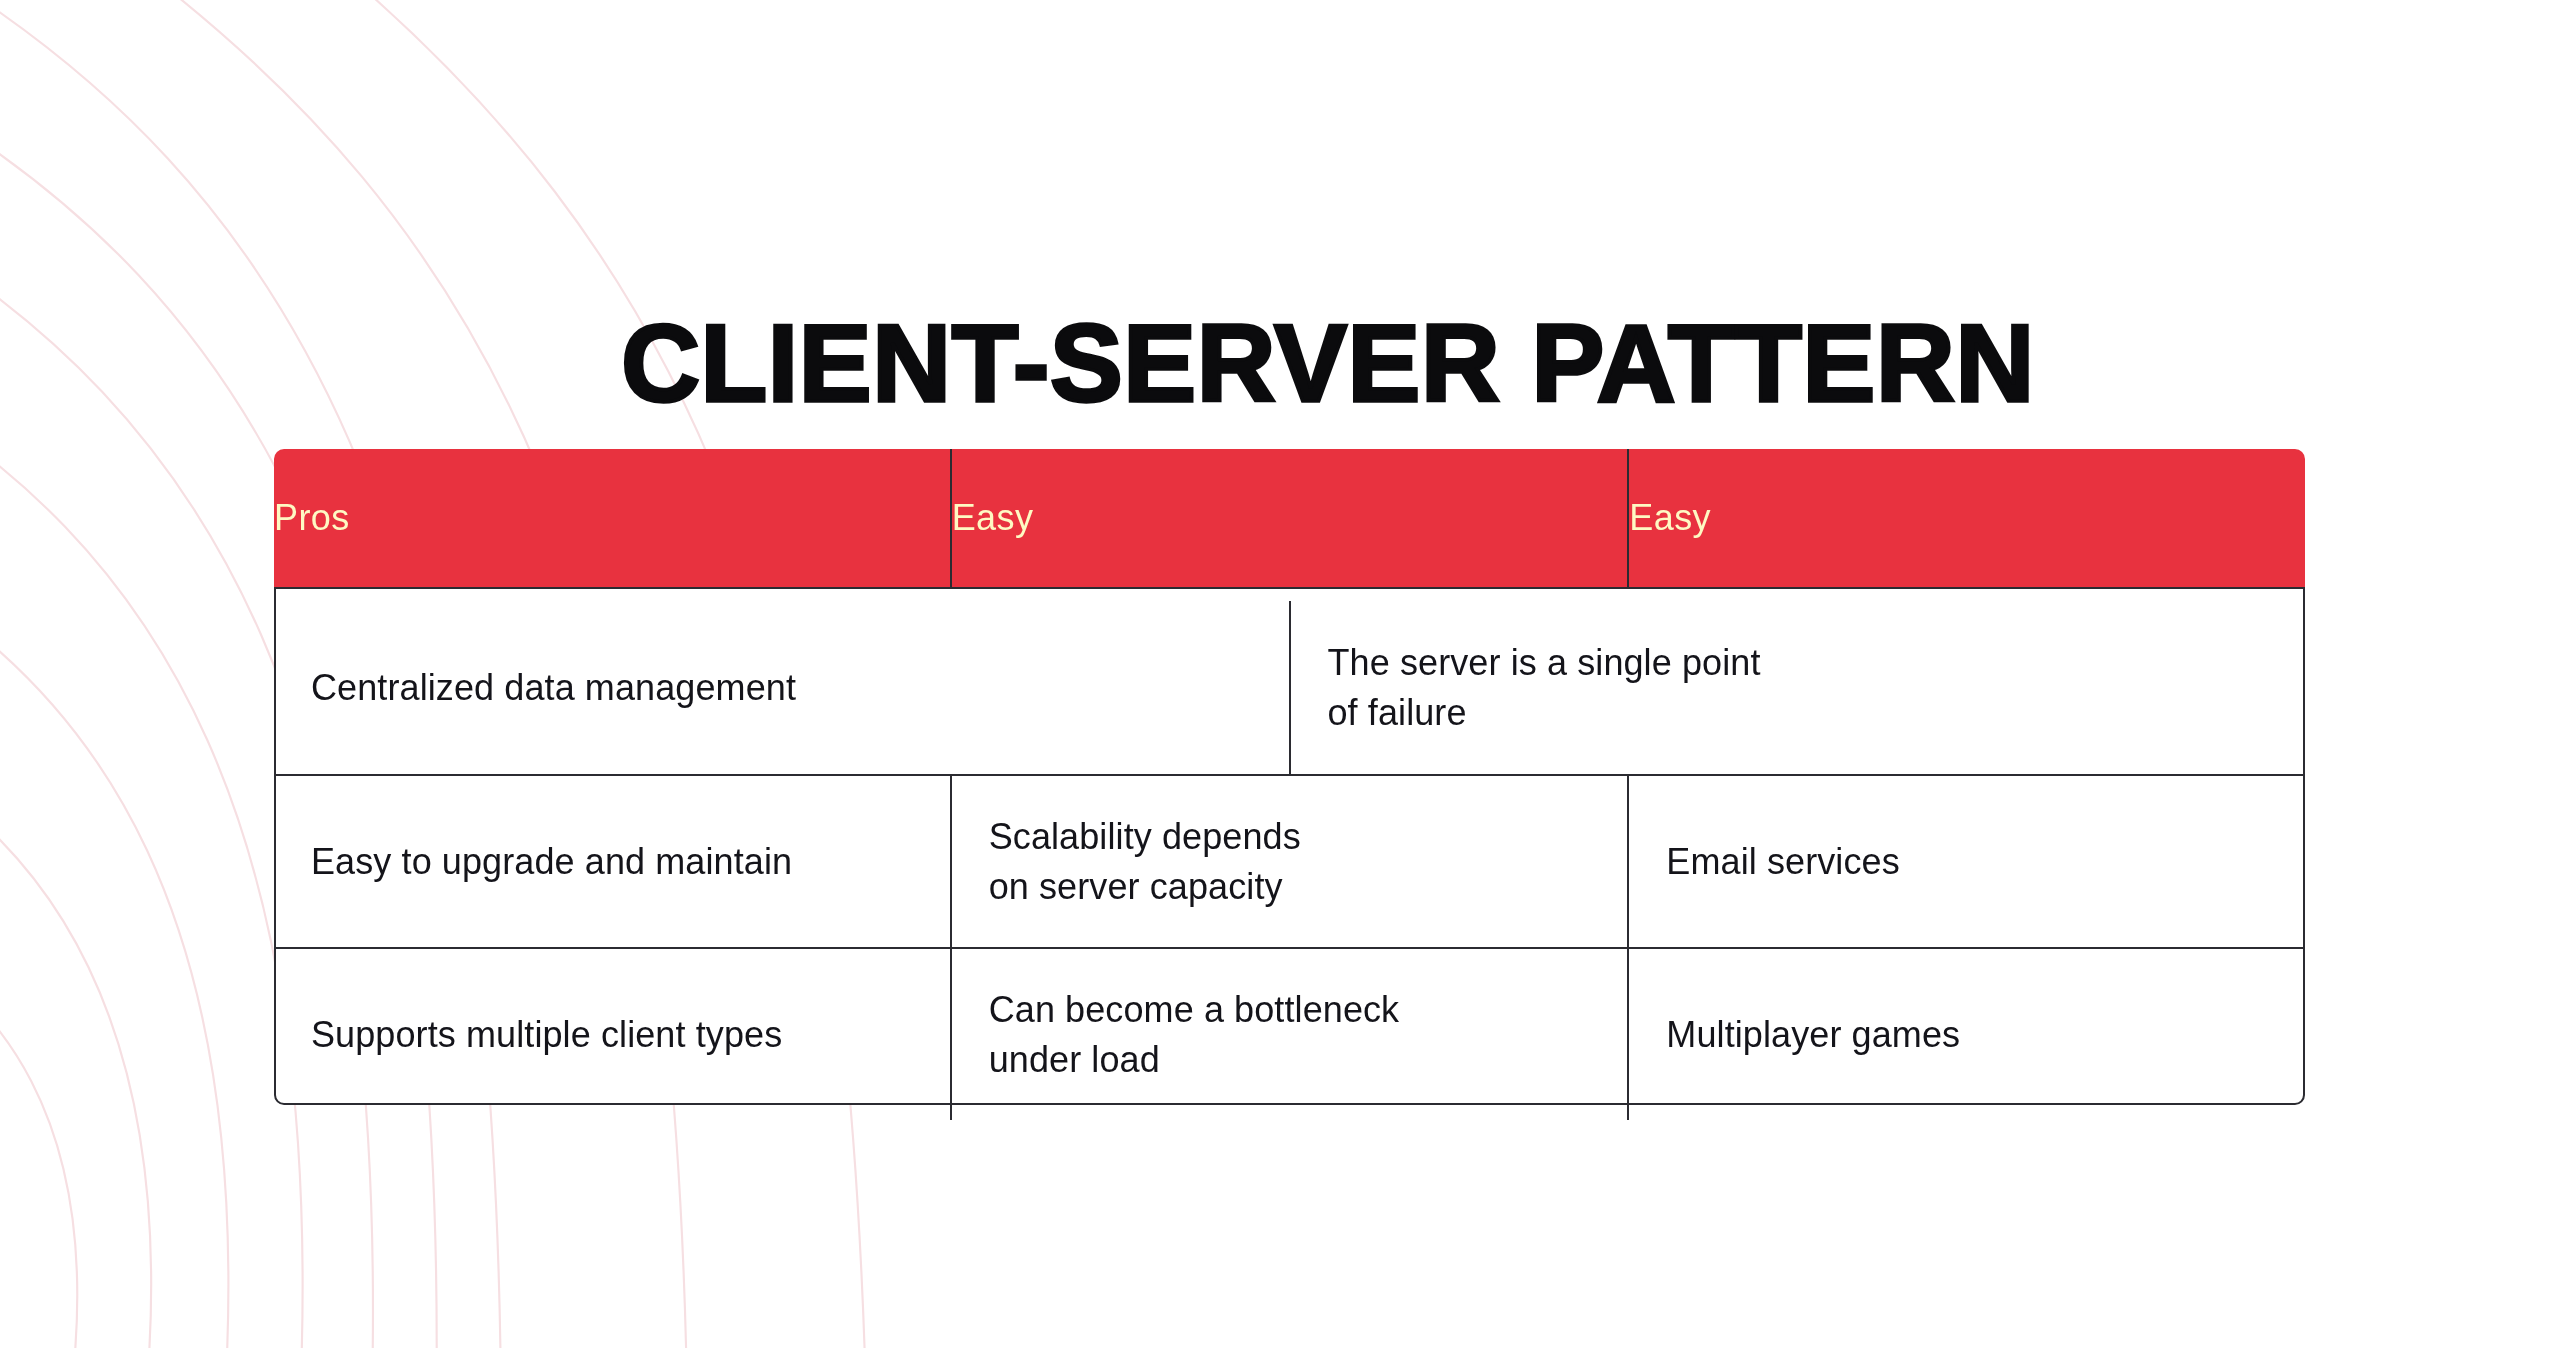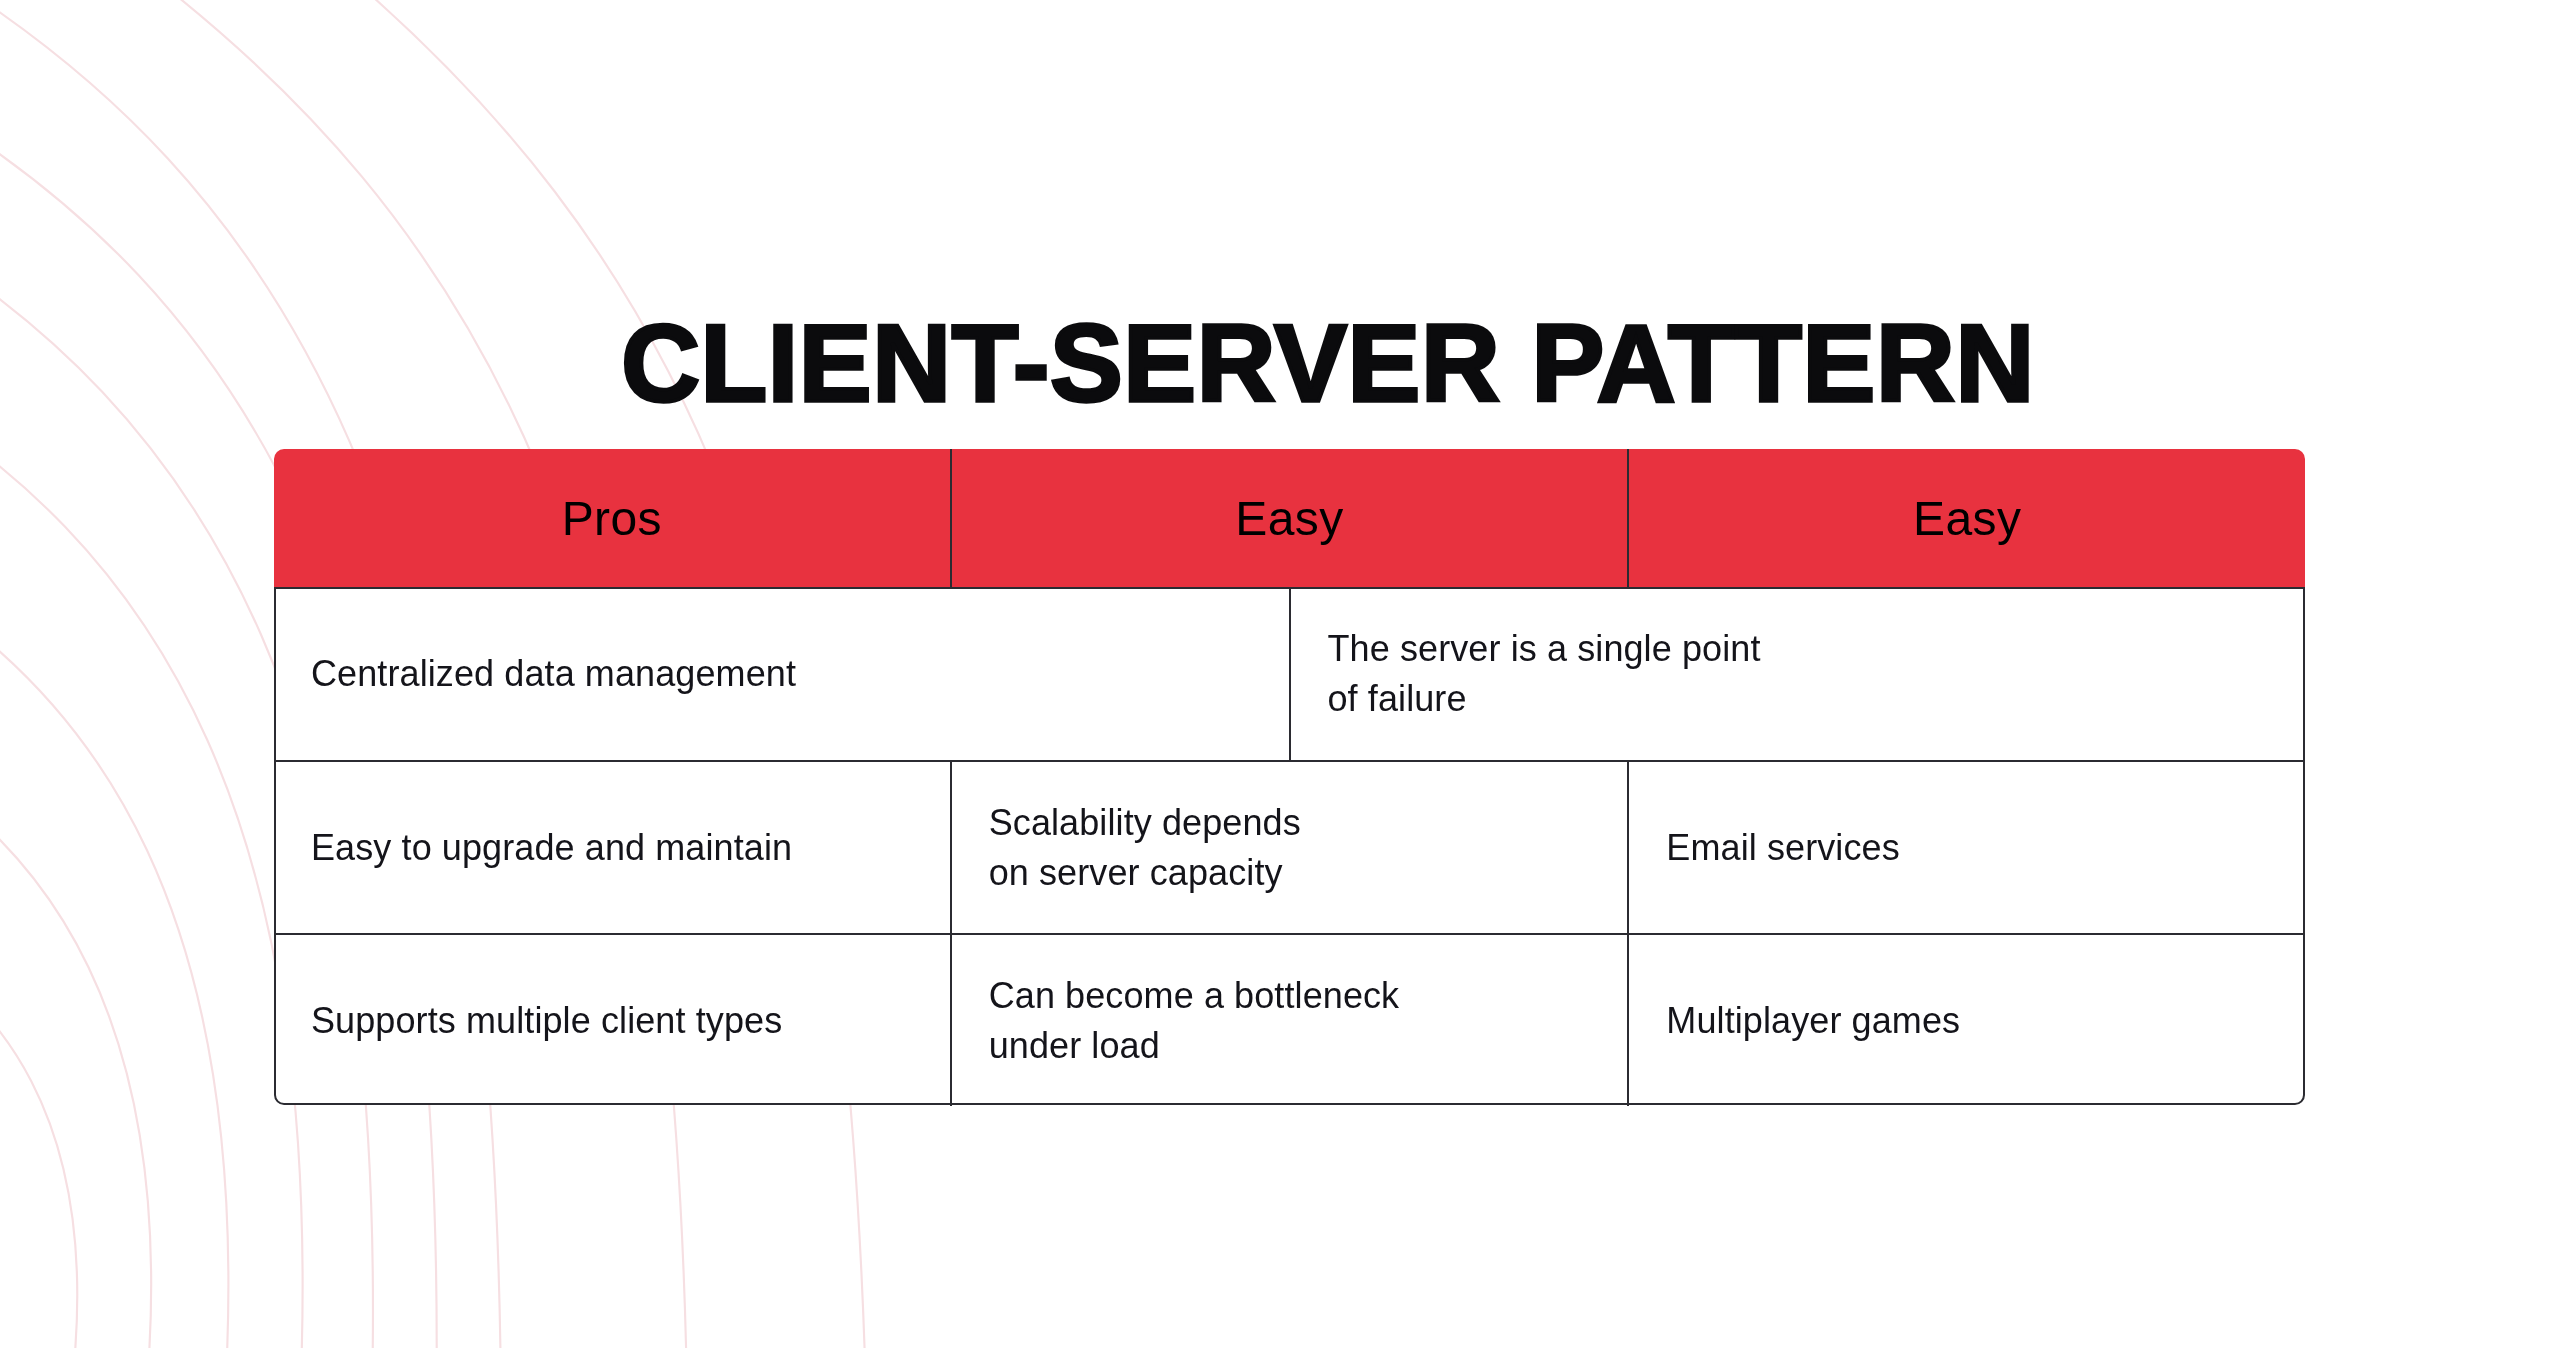--- a/index.html
+++ b/index.html
@@ -81,35 +81,34 @@
     background: #e8323f;
     border-radius: 10px 10px 0 0;
     display: flex;
     z-index: 2;
     overflow: hidden;
   }
   .head-cell {
     flex: 1 1 0;
     display: flex;
     align-items: center;
-    justify-content: center;
-    color: #000000;
-    font-size: 48px;
+    color: #fef9c3;
+    font-size: 36px;
     font-weight: 400;
     letter-spacing: 0.4px;
     box-sizing: border-box;
   }
   .head-cell + .head-cell {
     border-left: 2.1px solid #2b2b31;
   }
 
   #table-rows {
     position: absolute;
     left: 0;
-    top: 138px;
+    top: 152px;
     width: 2031px;
     height: 518px;
     z-index: 3;
   }
   .t-row {
     display: flex;
     height: 173px;
     box-sizing: border-box;
   }
   .t-row + .t-row {

